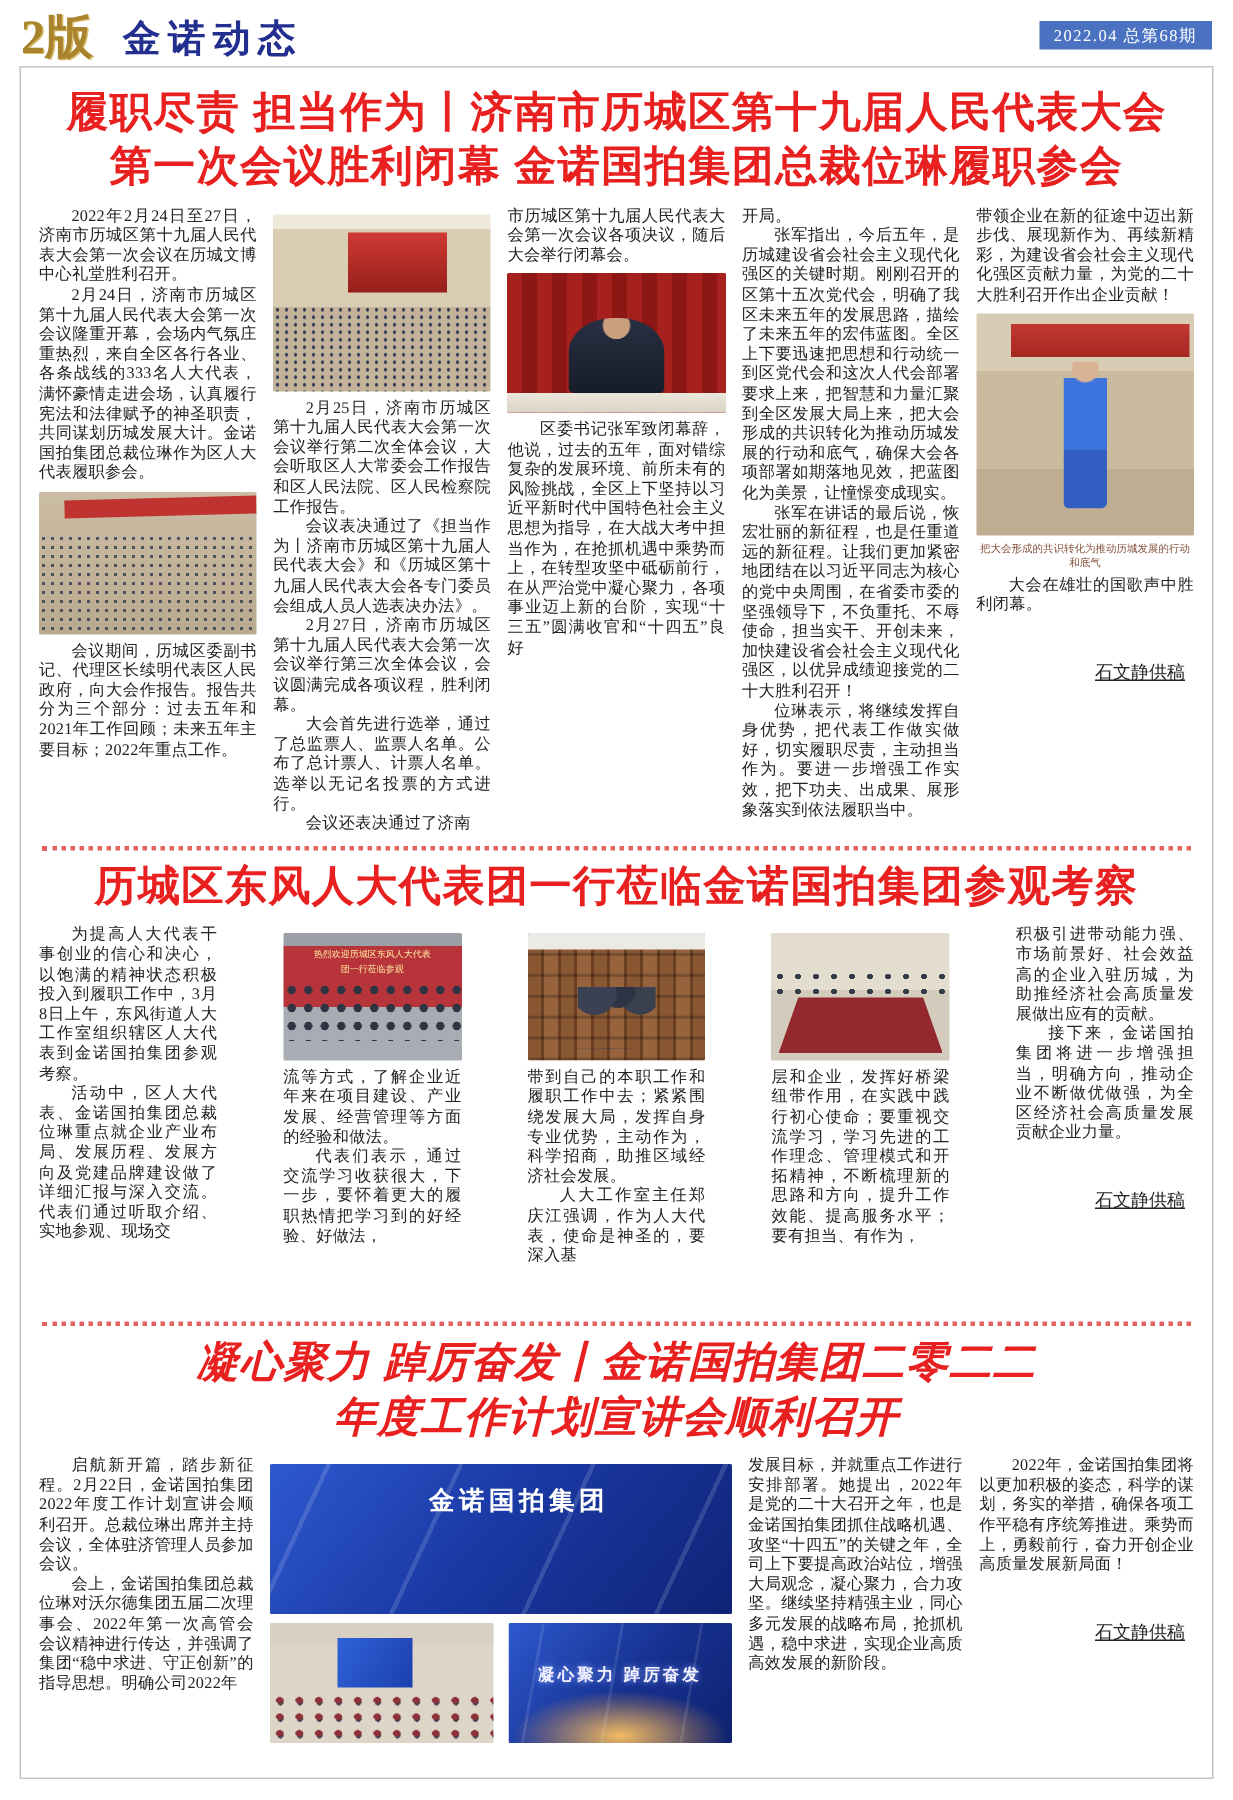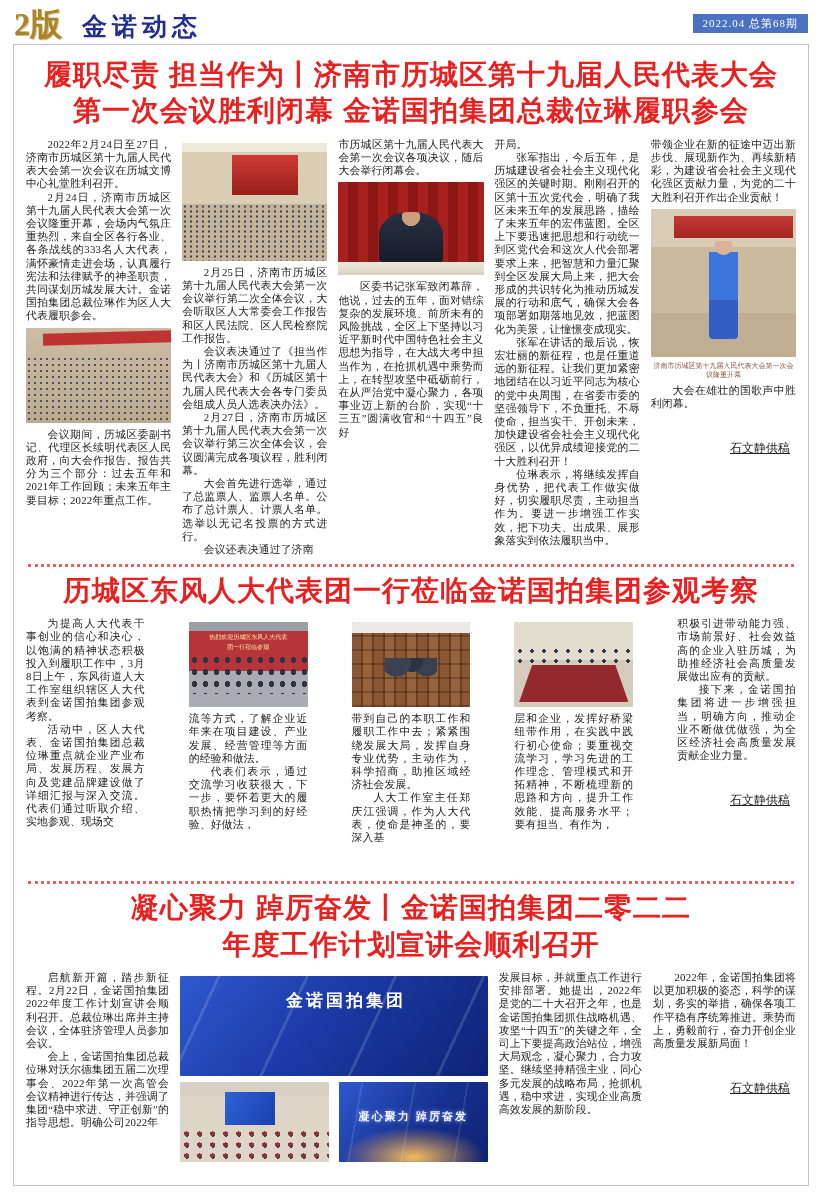--- a/index.html
+++ b/index.html
@@ -10,21 +10,21 @@
   .page-label{font-size:32px;font-weight:900;color:#a9842c;line-height:1;margin-right:20px;text-shadow:1px 1px 0 #d8bd6e;}
   .section-title{font-size:25px;font-weight:bold;color:#232f8f;letter-spacing:5px;line-height:1.05;}
   .issue-badge{position:absolute;right:14px;top:14px;background:#4a72c0;color:#fff;font-size:11px;padding:2px 10px;letter-spacing:1px;}
 
   
   .sheet{margin:2px 13px 0;border:1px solid #c4c4c4;padding:8px 12px;height:1142px;box-sizing:border-box;overflow:hidden;}
 
   .headline{color:#e8201f;font-family:"Liberation Sans",sans-serif;font-weight:900;text-align:center;line-height:1.3;letter-spacing:1px;}
   .headline-a1{font-size:28px;margin:4px 0 8px;}
   .headline-a2{font-size:28px;margin:4px 0 8px;}
-  .headline-a3{font-size:28px;margin:4px 0 8px;}
+  .headline-a3{font-size:28px;margin:4px 0 8px;font-style:italic;}
 
   .sep{border-top:3px dotted #e66060;margin:6px 2px;}
 
   .cols{display:flex;gap:11px;overflow:hidden;}
   .cols-a1{height:420px;}
   .cols-a2{height:258px;gap:44px;}
   .cols-a3{height:200px;}
   .col{flex:1;min-width:0;}
   .col-double{flex:2.15;min-width:0;}
 
@@ -121,21 +121,21 @@
       </div>
       <div class="col">
         <p class="para cont">开局。</p>
         <p class="para">张军指出，今后五年，是历城建设省会社会主义现代化强区的关键时期。刚刚召开的区第十五次党代会，明确了我区未来五年的发展思路，描绘了未来五年的宏伟蓝图。全区上下要迅速把思想和行动统一到区党代会和这次人代会部署要求上来，把智慧和力量汇聚到全区发展大局上来，把大会形成的共识转化为推动历城发展的行动和底气，确保大会各项部署如期落地见效，把蓝图化为美景，让憧憬变成现实。</p>
         <p class="para">张军在讲话的最后说，恢宏壮丽的新征程，也是任重道远的新征程。让我们更加紧密地团结在以习近平同志为核心的党中央周围，在省委市委的坚强领导下，不负重托、不辱使命，担当实干、开创未来，加快建设省会社会主义现代化强区，以优异成绩迎接党的二十大胜利召开！</p>
         <p class="para">位琳表示，将继续发挥自身优势，把代表工作做实做好，切实履职尽责，主动担当作为。要进一步增强工作实效，把下功夫、出成果、展形象落实到依法履职当中。</p>
       </div>
       <div class="col">
         <p class="para cont">带领企业在新的征途中迈出新步伐、展现新作为、再续新精彩，为建设省会社会主义现代化强区贡献力量，为党的二十大胜利召开作出企业贡献！</p>
         <div class="ph ph-a1c5"></div>
-        <div class="photo-caption">济南市历城区第十九届人民代表大会第一次会议隆重开幕</div>
+        <div class="photo-caption">把大会形成的共识转化为推动历城发展的行动和底气</div>
         <p class="para">大会在雄壮的国歌声中胜利闭幕。</p>
         <div class="byline byline-tall">石文静供稿</div>
       </div>
     </div>
   </div>
 
   <div class="sep"></div>
 
   <div>
     <div class="headline headline-a2">历城区东风人大代表团一行莅临金诺国拍集团参观考察</div>

